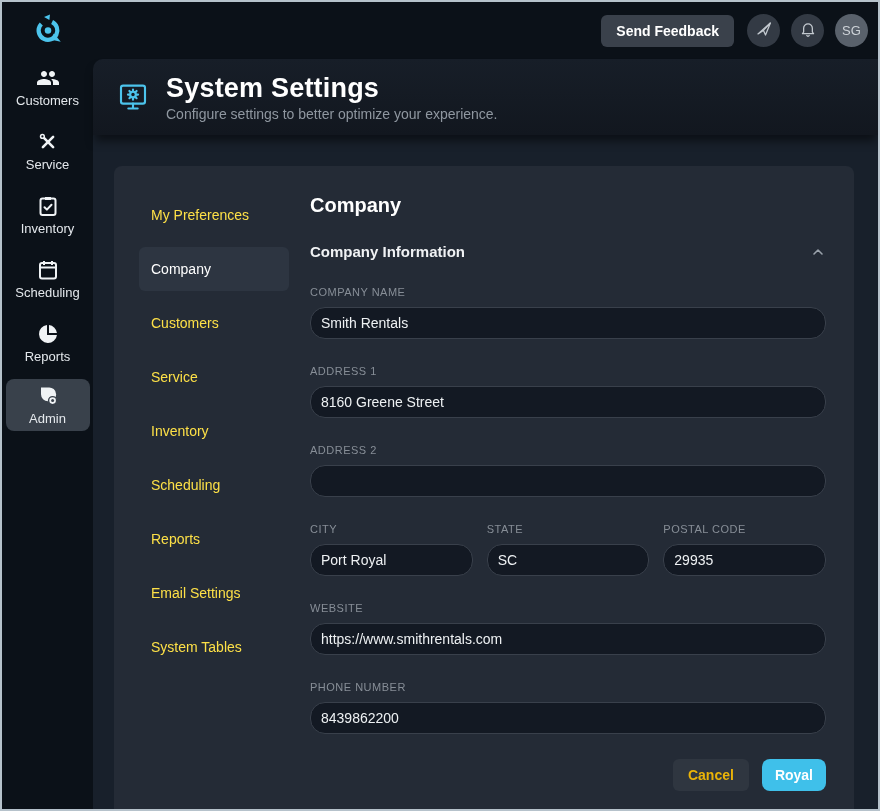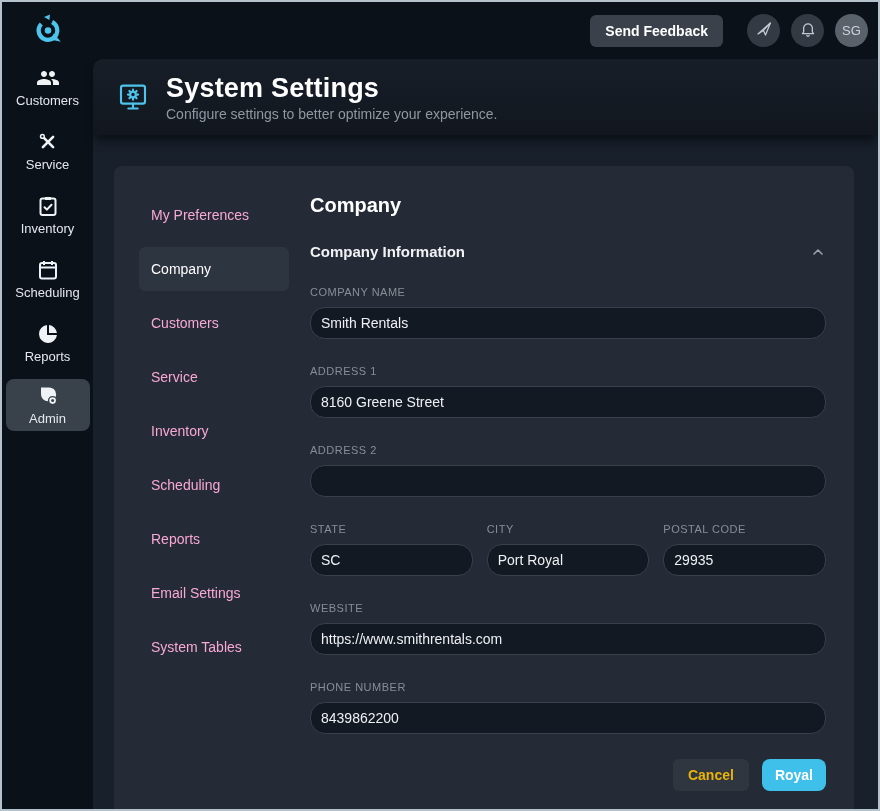--- a/index.html
+++ b/index.html
@@ -42,21 +42,21 @@
     height: 57px; flex: 0 0 57px;
     display: flex; align-items: center; justify-content: flex-end;
     gap: 11px; padding-right: 10px;
     background: #0b1118;
   }
   .feedback-btn {
     background: #3a414b; color: #fff;
     font-weight: bold; font-size: 14px;
     border: none; border-radius: 6px;
     padding: 8px 15px; cursor: pointer;
-    margin-right: 13px;
+    margin-right: 2px;
   }
   .circle-btn {
     width: 33px; height: 33px; border-radius: 50%;
     background: #333a44; border: none; cursor: pointer;
     display: flex; align-items: center; justify-content: center;
     color: #c3c9cf;
   }
   .circle-btn svg { width: 18px; height: 18px; }
   .avatar {
     width: 33px; height: 33px; border-radius: 50%;
@@ -93,21 +93,21 @@
     display: flex;
     padding: 27px 28px 0 25px;
     gap: 21px;
   }
 
   
   .settings-nav { width: 150px; flex: 0 0 150px; display: flex; flex-direction: column; gap: 10px; }
   .set-item {
     height: 44px; display: flex; align-items: center;
     padding-left: 12px; border-radius: 6px;
-    font-size: 14px; color: #f9a8d4; cursor: pointer;
+    font-size: 14px; color: #fde047; cursor: pointer;
   }
   .set-item.selected { background: #2d3541; color: #ffffff; }
 
   
   .form-col { flex: 1; display: flex; flex-direction: column; min-width: 0; }
   .form-title { color: #ffffff; font-size: 20px; font-weight: 600; line-height: 24px; }
   .section-row {
     margin-top: 26px; display: flex; align-items: center; justify-content: space-between;
     cursor: pointer;
   }
@@ -295,26 +295,26 @@
             <input class="text-input" type="text" value="8160 Greene Street" style="">
           </div>
 
           <div class="field">
             <label class="field-label">ADDRESS 2</label>
             <input class="text-input" type="text" value="" style="">
           </div>
 
           <div class="triple-row">
             <div class="field">
+              <label class="field-label">CITY</label>
+              <input class="text-input" type="text" value="Port Royal" style="">
+            </div>
+            <div class="field">
               <label class="field-label">STATE</label>
               <input class="text-input" type="text" value="SC" style="">
-            </div>
-            <div class="field">
-              <label class="field-label">CITY</label>
-              <input class="text-input" type="text" value="Port Royal" style="">
             </div>
             <div class="field">
               <label class="field-label">POSTAL CODE</label>
               <input class="text-input" type="text" value="29935" style="">
             </div>
           </div>
 
           <div class="field">
             <label class="field-label">WEBSITE</label>
             <input class="text-input" type="text" value="https://www.smithrentals.com" style="">

